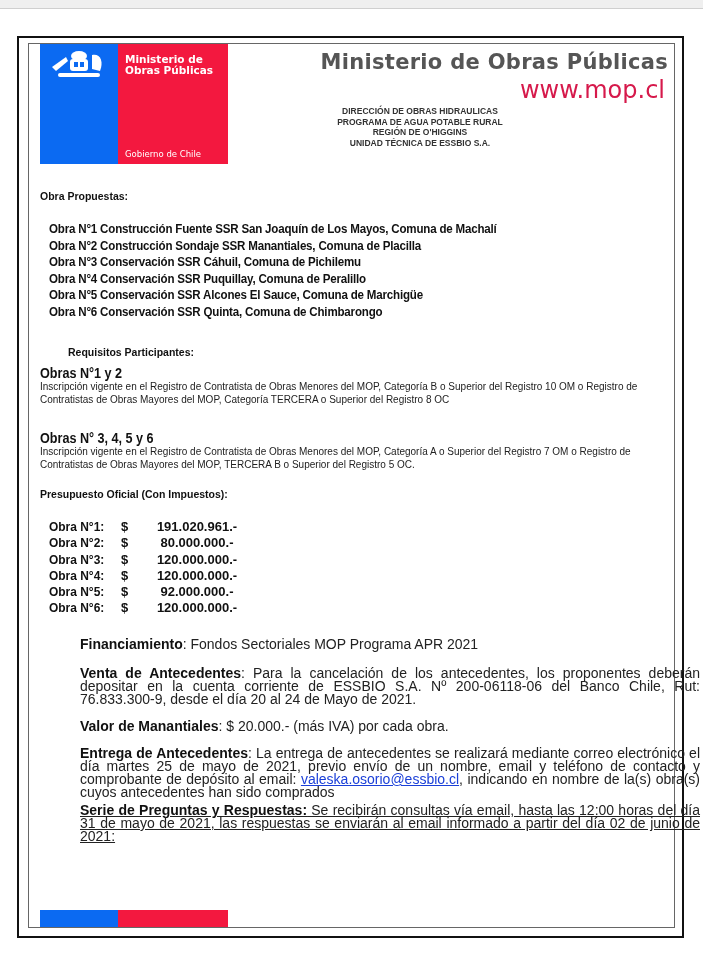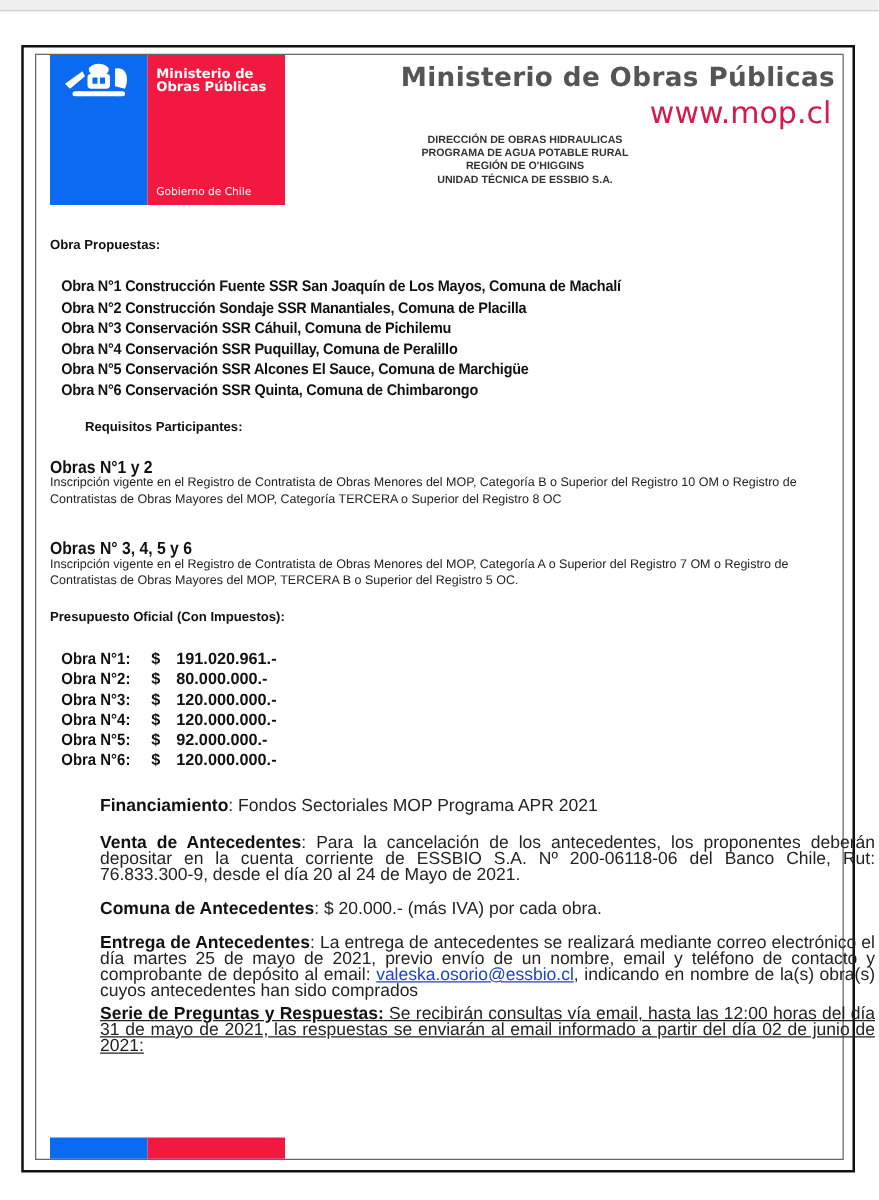--- a/index.html
+++ b/index.html
@@ -46,29 +46,29 @@
   .licit {
     position:absolute; left:285px; width:270px; top:106px; text-align:center;
   }
   .licit .title { color:#f0000a; font-weight:bold; font-size:15px; line-height:17px; }
   .licit .sub { color:#333; font-weight:bold; font-size:8.5px; line-height:10.5px; }
 
   .content { position:absolute; left:40px; top:190px; width:620px; }
   .h-small { font-weight:bold; font-size:10.5px; color:#111; }
   .obras-list { margin-top:19px; margin-left:9px; }
   .obras-list div { font-weight:bold; font-size:12.3px; line-height:16.5px; letter-spacing:-0.2px; transform:scaleX(0.94); transform-origin:left; white-space:nowrap; }
-  .req-head { position:absolute; top:146px;padding-left:28px; }
+  .req-head { position:absolute; top:156px;padding-left:28px; }
   .grp { position:absolute; left:0; width:620px; }
   .grp .gt { font-weight:bold; font-size:14px; line-height:16px; transform:scaleX(0.9); transform-origin:left; white-space:nowrap; }
   .grp .gd { font-size:10px; line-height:12.5px; color:#222; }
   .budget { position:absolute; left:9px; top:329px; }
   .budget .row { display:flex; font-weight:bold; font-size:13px; line-height:16.3px; }
   .budget .lbl { width:72px; transform:scaleX(0.92); transform-origin:left; white-space:nowrap; }
   .budget .cur { width:20px; }
-  .budget .val { width:112px; text-align:left; }
+  .budget .val { width:112px; text-align:center; }
   .para { position:absolute; left:0; width:620px; font-size:14px; line-height:13px; color:#222; text-align:justify;margin-left:40px; }
   .para b { color:#111; }
   .email { color:#1a3fd8; text-decoration:underline; }
   .footer-bar { position:absolute; left:40px; top:910px; width:188px; height:17px; }
   .footer-bar .blue { position:absolute; left:0; top:0; width:78px; height:17px; background:#0b6af2; }
   .footer-bar .red { position:absolute; left:78px; top:0; width:110px; height:17px; background:#f3183f; }
 </style>
 </head>
 <body>
 
@@ -172,21 +172,21 @@
 
   <div class="para" style="top:448px;">
     <b>Financiamiento</b><span>: Fondos Sectoriales MOP Programa APR 2021</span>
   </div>
 
   <div class="para" style="top:477px;">
     <b>Venta de Antecedentes</b><span>: Para la cancelación de los antecedentes, los proponentes deberán depositar en la cuenta corriente de ESSBIO S.A. Nº 200-06118-06 del Banco Chile, Rut: 76.833.300-9, desde el día 20 al 24 de Mayo de 2021.</span>
   </div>
 
   <div class="para" style="top:530px;">
-    <b>Comuna de Antecedentes</b><span>: $ 20.000.- (más IVA) por cada obra.</span>
+    <b>Valor de Manantiales</b><span>: $ 20.000.- (más IVA) por cada obra.</span>
   </div>
 
   <div class="para" style="top:557px;">
     <b>Entrega de Antecedentes</b><span>: La entrega de antecedentes se realizará mediante correo electrónico el día martes 25 de mayo de 2021, previo envío de un nombre, email y teléfono de contacto y comprobante de depósito al email: </span><span class="email">valeska.osorio@essbio.cl</span><span>, indicando en nombre de la(s) obra(s) cuyos antecedentes han sido comprados</span>
   </div>
 
   <div class="para" style="top:614px;text-decoration:underline;">
     <b>Serie de Preguntas y Respuestas:</b><span> Se recibirán consultas vía email, hasta las 12:00 horas del día 31 de mayo de 2021, las respuestas se enviarán al email informado a partir del día 02 de junio de 2021:</span>
   </div>
 </div>

